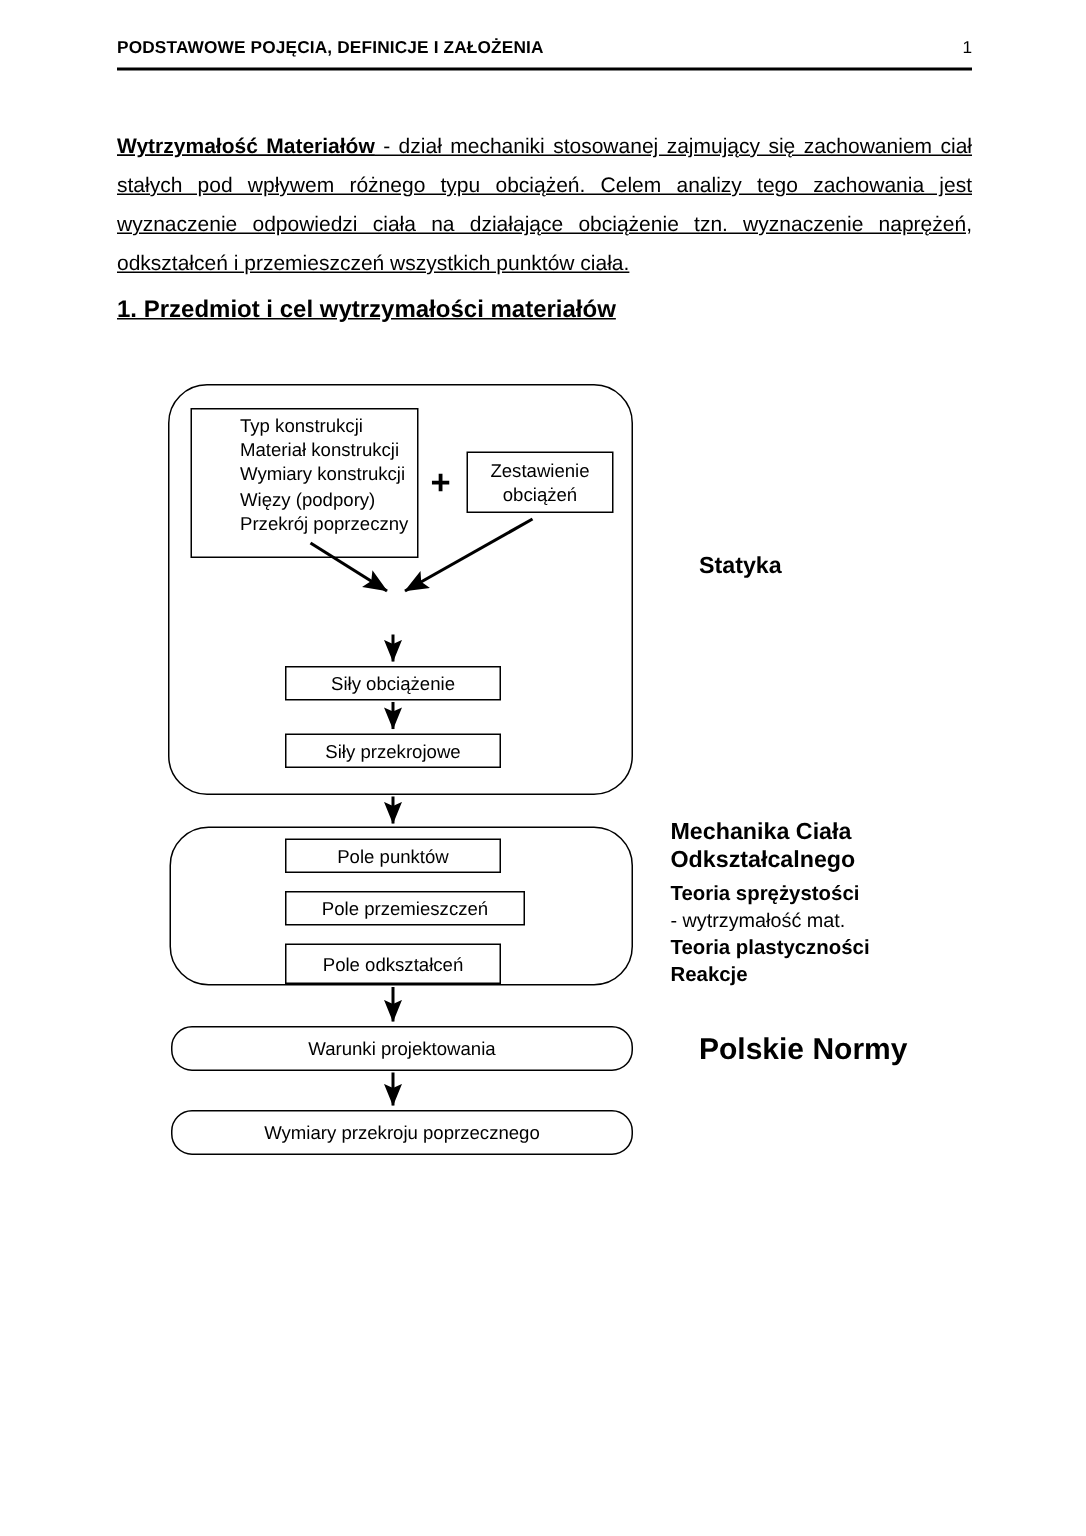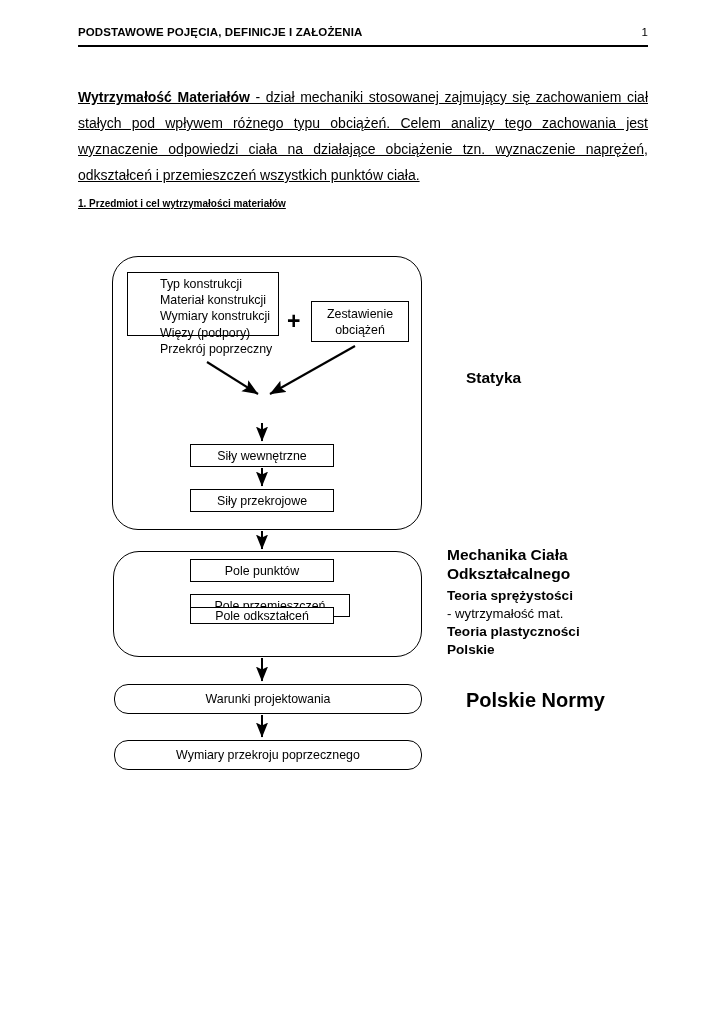--- a/index.html
+++ b/index.html
@@ -62,21 +62,21 @@
   .intro .term {
     font-weight: bold;
     text-decoration: underline;
   }
 
   
   .section-heading {
     position: absolute;
     left: 78px;
     top: 198px;
-    font-size: 10px;
+    font-size: 16px;
     font-weight: bold;
     text-decoration: underline;
     white-space: nowrap;
   }
 
   
   .diagram {
     position: absolute;
     left: 0;
     top: 0;
@@ -178,55 +178,55 @@
   <div class="header-rule"></div>
 
   <p class="intro"><span class="term">Wytrzymałość Materiałów</span><span> - dział mechaniki stosowanej zajmujący się zachowaniem ciał stałych pod wpływem różnego typu obciążeń. Celem analizy tego zachowania jest wyznaczenie odpowiedzi ciała na działające obciążenie tzn. wyznaczenie naprężeń, odkształceń i przemieszczeń wszystkich punktów ciała.</span></p>
 
   <div class="section-heading">1. Przedmiot i cel wytrzymałości materiałów</div>
 
   <div class="diagram">
 
     <div class="rbox" style="left:112px; top:256px; width:310px; height:274px;"></div>
 
-    <div class="sbox left" style="left:127px; top:272px; width:152px; height:64px;padding-left:32px;">
+    <div class="sbox left" style="left:127px; top:272px; width:152px; height:100px;padding-left:32px;">
       <div>Typ konstrukcji</div>
       <div>Materiał konstrukcji</div>
       <div>Wymiary konstrukcji</div>
       <div>Więzy (podpory)</div>
       <div>Przekrój poprzeczny</div>
     </div>
 
     <div class="plus" style="left:287px; top:310px;">+</div>
 
     <div class="sbox" style="left:311px; top:301px; width:98px; height:41px; white-space:pre-line;">Zestawienie
 obciążeń</div>
 
-    <div class="sbox" style="left:190px; top:444px; width:144px; height:23px;">Siły wewnętrzne</div>
+    <div class="sbox" style="left:190px; top:444px; width:144px; height:23px;">Siły obciążenie</div>
     <div class="sbox" style="left:190px; top:489px; width:144px; height:23px;">Siły przekrojowe</div>
 
     <div class="rbox" style="left:113px; top:551px; width:309px; height:106px;"></div>
 
     <div class="sbox" style="left:190px; top:559px; width:144px; height:23px;">Pole punktów</div>
     <div class="sbox" style="left:190px; top:594px; width:160px; height:23px;">Pole przemieszczeń</div>
-    <div class="sbox" style="left:190px; top:607px; width:144px; height:17px;">Pole odkształceń</div>
+    <div class="sbox" style="left:190px; top:629px; width:144px; height:27px;">Pole odkształceń</div>
 
     <div class="rbox flat" style="left:114px; top:684px; width:308px; height:30px; display:flex; align-items:center; justify-content:center; font-size:12.4px;">Warunki projektowania</div>
 
     <div class="rbox flat" style="left:114px; top:740px; width:308px; height:30px; display:flex; align-items:center; justify-content:center; font-size:12.4px;">Wymiary przekroju poprzecznego</div>
 
     <div class="lbl lbl-statyka" style="left:466px; top:369px;">Statyka</div>
 
     <div class="labelgroup" style="left:447px; top:545px;">
       <div class="lbl-mco">Mechanika Ciała</div>
       <div class="lbl-mco">Odkształcalnego</div>
       <div class="lbl-sub-bold" style="margin-top:4px;">Teoria sprężystości</div>
       <div class="lbl-sub-plain"> - wytrzymałość mat.</div>
       <div class="lbl-sub-bold">Teoria plastyczności</div>
-      <div class="lbl-sub-bold">Polskie</div>
+      <div class="lbl-sub-bold">Reakcje</div>
     </div>
 
     <div class="lbl lbl-normy" style="left:466px; top:689px;">Polskie Normy</div>
 
     <svg class="overlay" viewBox="0 0 724 1024">
       <defs>
         <marker id="ah" markerWidth="9" markerHeight="9" refX="7.4" refY="3.1" orient="auto" markerUnits="strokeWidth">
           <path d="M0,0 L7.6,3.1 L0,6.2 L1.5,3.1 z" fill="#000"></path>
         </marker>
         <marker id="ahs" markerWidth="9" markerHeight="9" refX="7.2" refY="3" orient="auto" markerUnits="strokeWidth">

